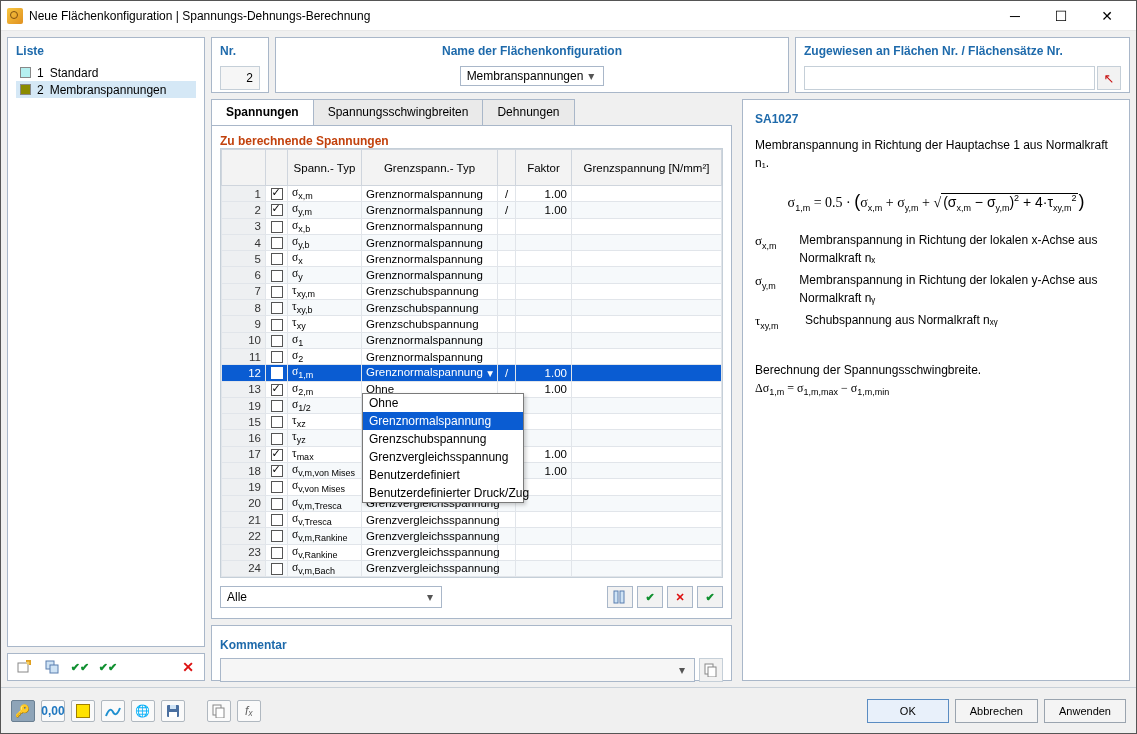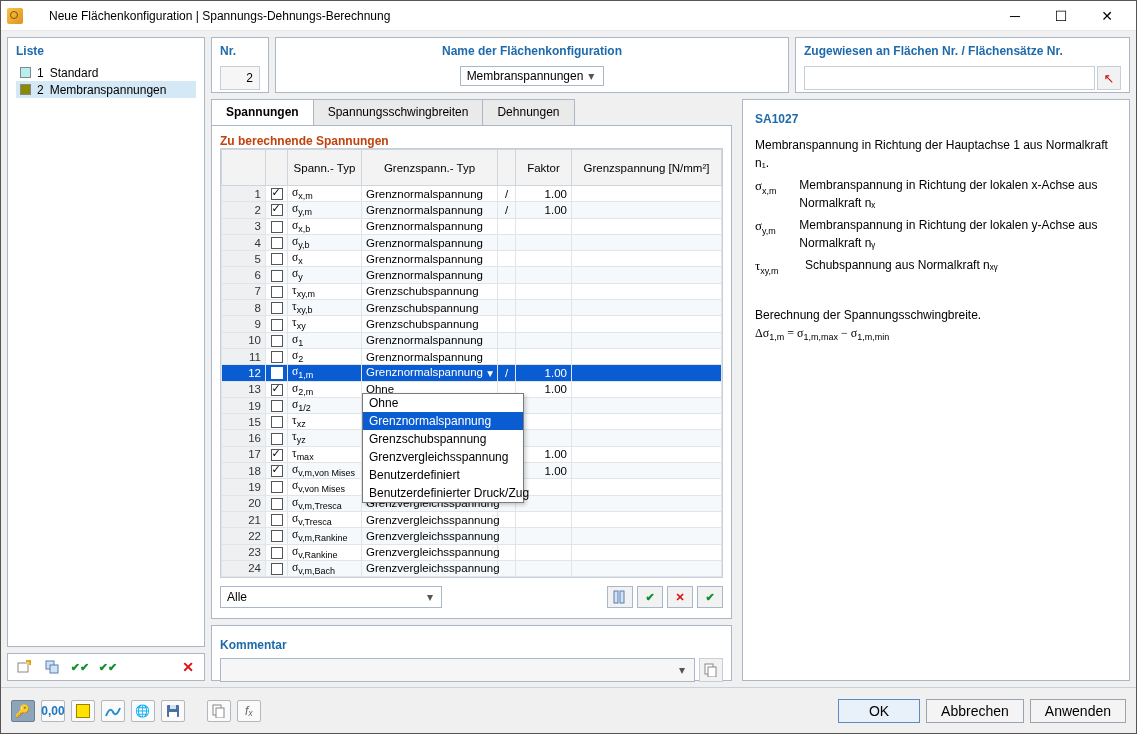--- a/index.html
+++ b/index.html
@@ -1,21 +1,21 @@
 <!DOCTYPE html>
 <html><head>
 <meta charset="utf-8">
 <style>
   * { box-sizing: border-box; margin: 0; padding: 0; font-family: "Segoe UI", Arial, sans-serif; }
   body { background: #fff; font-size: 12px; color: #000; overflow: hidden; }
   .window { width: 1137px; height: 734px; border: 1px solid #555; display: flex; flex-direction: column; background:#f0f0f0; }
   .titlebar { height: 30px; display: flex; align-items: center; padding: 0 6px; background:#fff; border-bottom:1px solid #e8e8e8;}
   .titlebar .ticon { width:16px; height:16px; margin-right:6px; background:linear-gradient(135deg,#f8c740,#e09020); border-radius:2px; position:relative;}
   .titlebar .ticon::after{content:"";position:absolute;left:3px;top:3px;width:6px;height:6px;border:1px solid #805010;border-radius:50%;}
-  .titlebar .title { flex:1; font-size:12px;margin-left:20px; }
+  .titlebar .title { flex:1; font-size:12px; }
   .titlebar .wbtns { display:flex; gap:0; }
   .titlebar .wbtn { width:46px; height:30px; display:flex; align-items:center; justify-content:center; font-size:14px; font-family:Arial; }
   .content { flex:1; display:flex; padding:6px; gap:6px; min-height:0; }
   .panel { background:#fff; border:1px solid #a9b7c9; padding:6px 8px; }
   .left-col { width:198px; display:flex; flex-direction:column; gap:6px; }
   .list-panel { flex:1; display:flex; flex-direction:column; }
   .panel-title { color:#1e6aab; font-weight:bold; font-size:12px; margin-bottom:4px; }
   .list-body { flex:1; padding-top:2px; }
   .list-row { display:flex; align-items:center; gap:6px; height:17px; padding-left:4px; }
   .list-row.sel { background:#d5e8f6; }
@@ -68,21 +68,21 @@
   .comment-panel { background:#fff; border:1px solid #a9b7c9; padding:12px 8px; height:56px; display:flex; flex-direction:column;}
   .comment-body { display:flex; gap:4px; margin-top:2px;}
   .comment-body .combo { flex:1; background:#f6f6f6;}
   .info-panel { width:388px; background:#fff; border:1px solid #a9b7c9; padding:10px 12px; font-size:12px; line-height:1.5; overflow:auto;}
   .info-panel .code { color:#1e6aab; font-weight:bold; margin-bottom:8px;}
   .formula { font-family:"Cambria Math","Times New Roman",serif; font-size:14px; text-align:center; margin:16px 0;}
   .legend-row { display:flex; gap:14px; margin:4px 0;}
   .legend-row .sym { width:36px; font-family:"Cambria Math","Times New Roman",serif; font-size:13px;}
   .bottom-bar { height:46px; border-top:1px solid #c8d0d8; display:flex; align-items:center; padding:0 10px; gap:6px; background:#f0f0f0;}
   .flex-spacer { flex:1; }
-  .dlg-btn { min-width:82px; height:24px; border:1px solid #9aa4af; background:#f4f4f4; padding:0 14px; font-size:14px;}
+  .dlg-btn { min-width:82px; height:24px; border:1px solid #9aa4af; background:#f4f4f4; padding:0 14px; font-size:11px;}
   .dlg-btn.primary { background:#e8f0fa; border-color:#5a8cc2;}
   .tool-icon { width:24px; height:22px; border:1px solid #b0b8c0; background:#fafafa; display:flex; align-items:center; justify-content:center; border-radius:2px;}
   .i-yellow { width:14px; height:14px; background:#ffe200; border:1px solid #a08000;}
   .sub2 { font-size:9px; vertical-align:sub;}
   .arrow-pick { color:#c81010; font-size:13px; }
   .redx { color:#d11; font-weight:bold; font-size:14px;}
   .check-green { color:#109030; font-weight:bold; font-size:11px;}
   .x-red { color:#d11; font-weight:bold; font-size:11px;}
   .sqrt { border-top:1px solid #000; padding:0 2px;}
   .hdr-row th { vertical-align:middle;}
@@ -462,20 +462,23 @@
                     <rect x="4" y="4" width="8" height="10" fill="#fff" stroke="#888"></rect>
                   </svg>
                 </div>
             </div>
           </div>
         </div>
 
         <div class="info-panel">
           <div class="code">SA1027</div>
           <div>Membranspannung in Richtung der Hauptachse 1 aus Normalkraft n₁.</div>
+          <div class="formula">
+            σ<span class="sub2">1,m</span> = 0.5 · <span style="font-size:18px;">(</span>σ<span class="sub2">x,m</span> + σ<span class="sub2">y,m</span> + √<span class="sqrt">(σ<span class="sub2">x,m</span> − σ<span class="sub2">y,m</span>)<sup style="font-size:9px">2</sup> + 4·τ<span class="sub2">xy,m</span><sup style="font-size:9px">2</sup></span><span style="font-size:18px;">)</span>
+          </div>
           <div id="legend">
               <div class="legend-row">
                 <div class="sym"><span style="font-family:'Cambria Math',serif;">σ<span class="sub2">x,m</span></span></div>
                 <div>Membranspannung in Richtung der lokalen x-Achse aus Normalkraft nₓ</div>
               </div>
               <div class="legend-row">
                 <div class="sym"><span style="font-family:'Cambria Math',serif;">σ<span class="sub2">y,m</span></span></div>
                 <div>Membranspannung in Richtung der lokalen y-Achse aus Normalkraft nᵧ</div>
               </div>
               <div class="legend-row">

